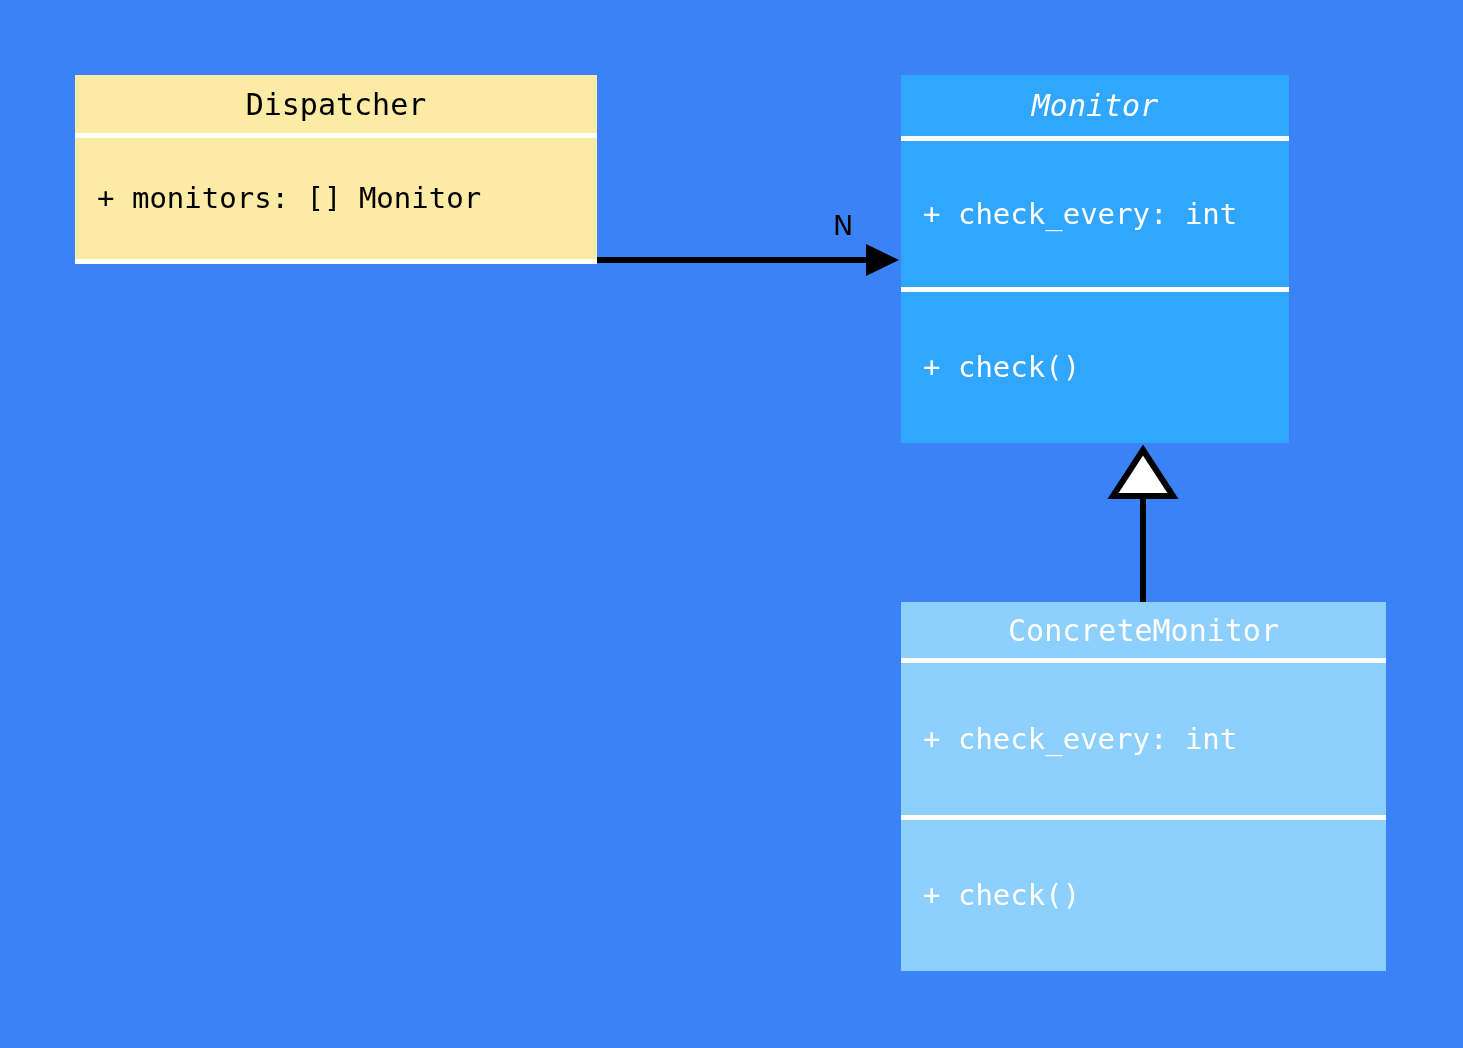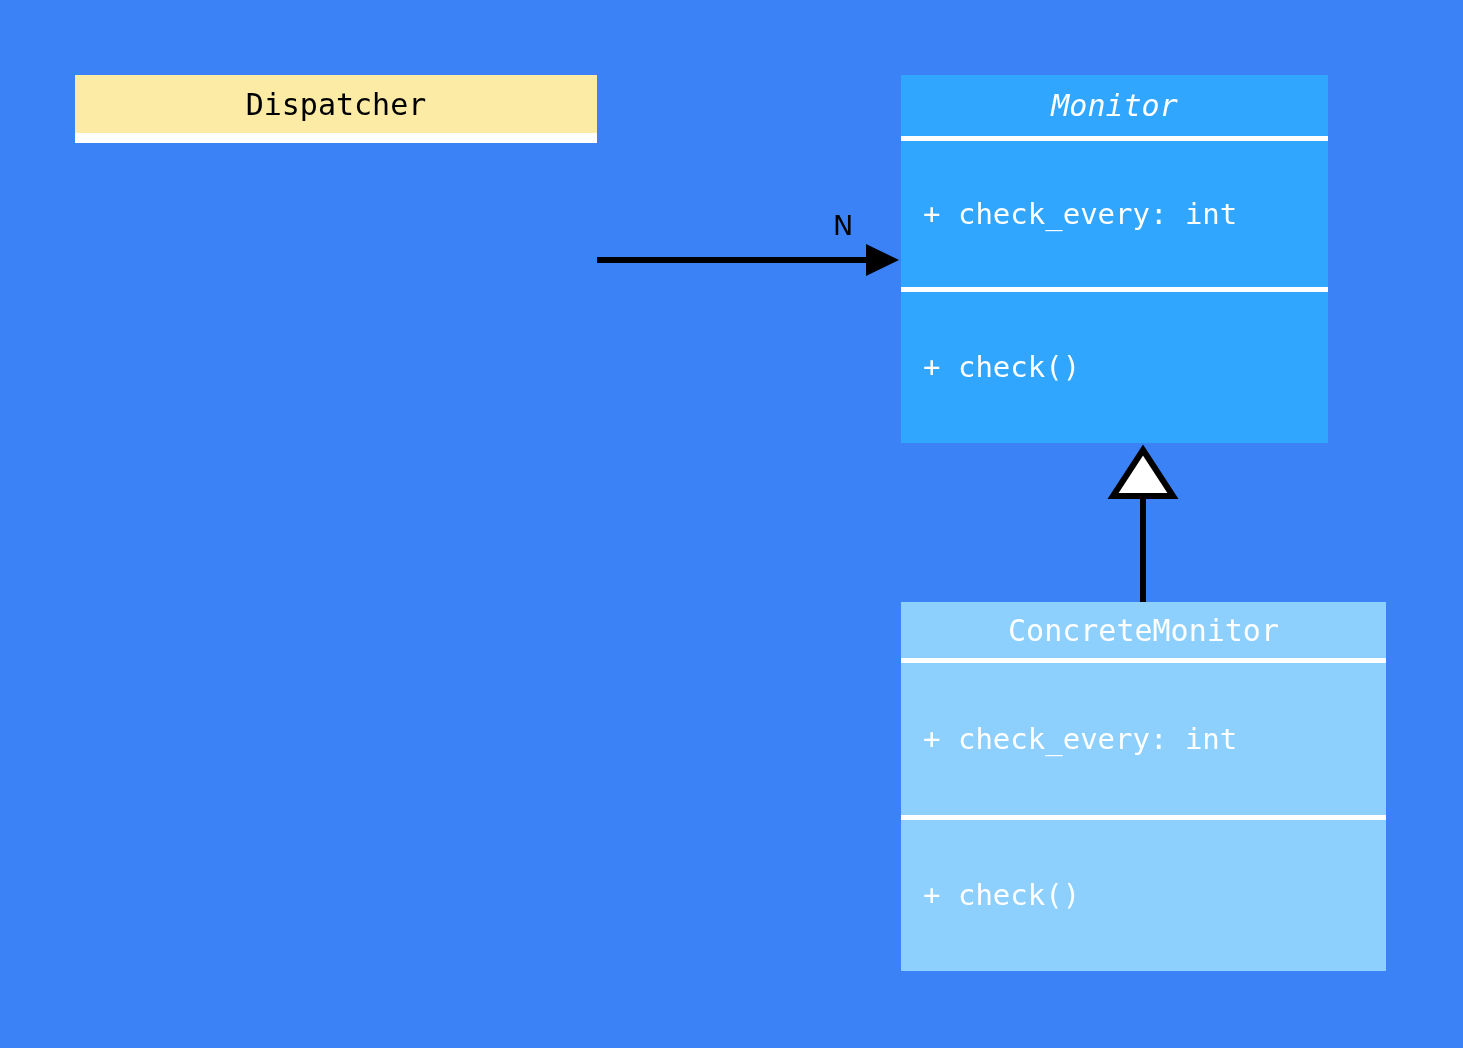--- a/index.html
+++ b/index.html
@@ -86,24 +86,27 @@
   }
 </style>
 </head>
 <body>
 
 <div id="canvas">
 
   <div class="uml-class skin-yellow" style="left:75px; top:75px; width:522px; height:369px;">
     <div class="uml-compartment uml-header" style="height:58px;">Dispatcher</div>
     <div class="uml-divider" style="height:5px;"></div>
+    <div class="uml-compartment uml-body" style="height:121px;">
+      <div class="member-line">+ monitors: [] Monitor</div>
+    </div>
     <div class="uml-divider" style="height:5px;"></div>
   </div>
 
-  <div class="uml-class skin-blue" style="left:901px; top:75px; width:427px; height:368px;">
+  <div class="uml-class skin-blue" style="left:901px; top:75px; width:388px; height:368px;">
     <div class="uml-compartment uml-header abstract" style="height:61px;">Monitor</div>
     <div class="uml-divider" style="height:5px;"></div>
     <div class="uml-compartment uml-body" style="height:146px;">
       <div class="member-line">+ check_every: int</div>
     </div>
     <div class="uml-divider" style="height:5px;"></div>
     <div class="uml-compartment uml-body" style="height:151px;">
       <div class="member-line">+ check()</div>
     </div>
   </div>

